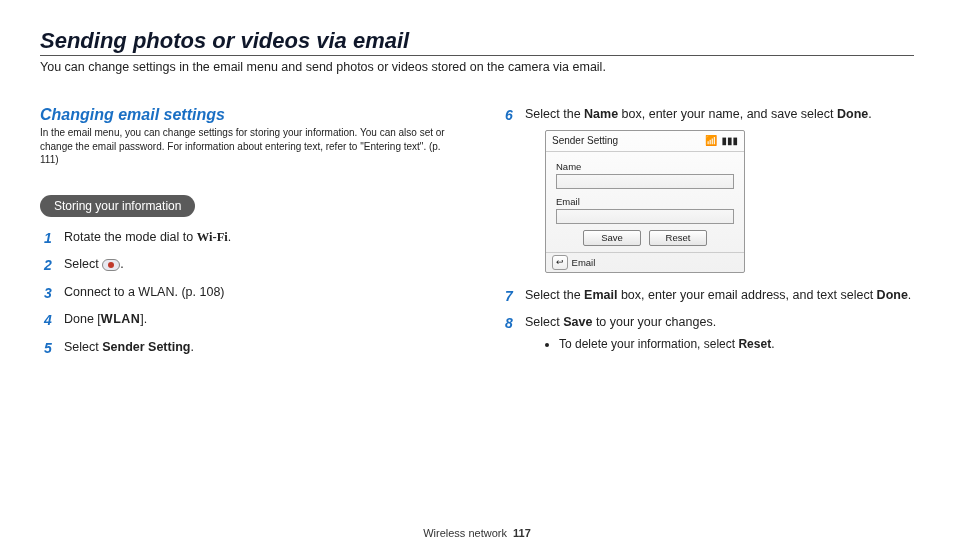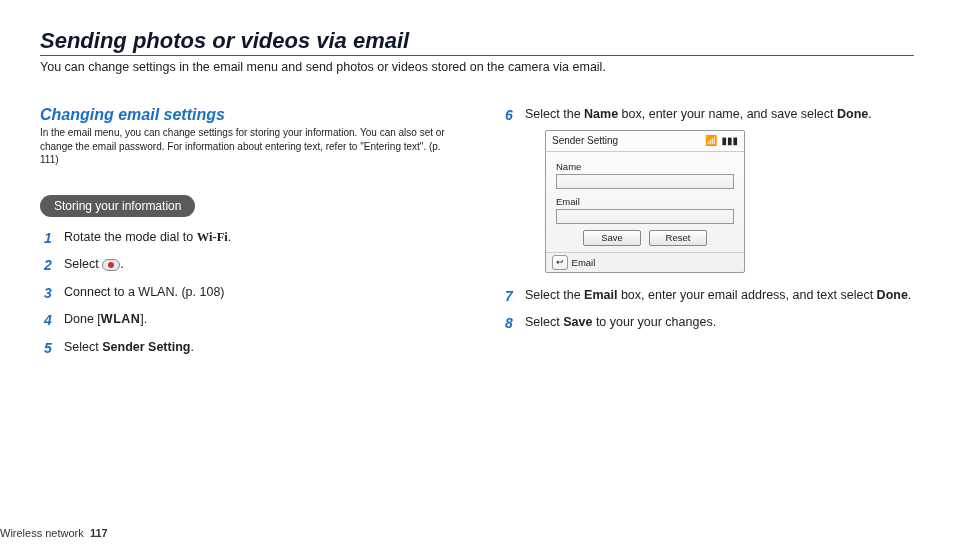--- a/index.html
+++ b/index.html
@@ -181,20 +181,21 @@
     list-style: disc;
     margin-left: 34px;
     font-size: 12px;
     margin-top: 4px;
   }
   .sub-bullet li { padding-left: 0; }
   .page-footer {
     position: absolute;
     bottom: 18px;
     left: 0; right: 0;
+    text-align: center;
     font-size: 11px;
     color: #333;
   }
   .page-footer .pg { font-weight: 700; }
 </style>
 </head>
 <body>
 
 <h1 class="page-title">Sending photos or videos via email</h1>
 <hr class="title-rule">
@@ -254,20 +255,25 @@
           </div>
         </div>
       </li>
 
       <li>
         <span>Select the </span><span class="bold">Email</span><span> box, enter your email address, and text select </span><span class="bold">Done</span><span>.</span>
       </li>
 
       <li>
         <span>Select </span><span class="bold">Save</span><span> to your your changes.</span>
+        <ul class="sub-bullet">
+          <li>
+            <span>To delete your information, select </span><span class="bold">Reset</span><span>.</span>
+          </li>
+        </ul>
       </li>
     </ol>
   </div>
 
 </div>
 
 <div class="page-footer">
   <span>Wireless network</span>&nbsp;&nbsp;<span class="pg">117</span>
 </div>
 

